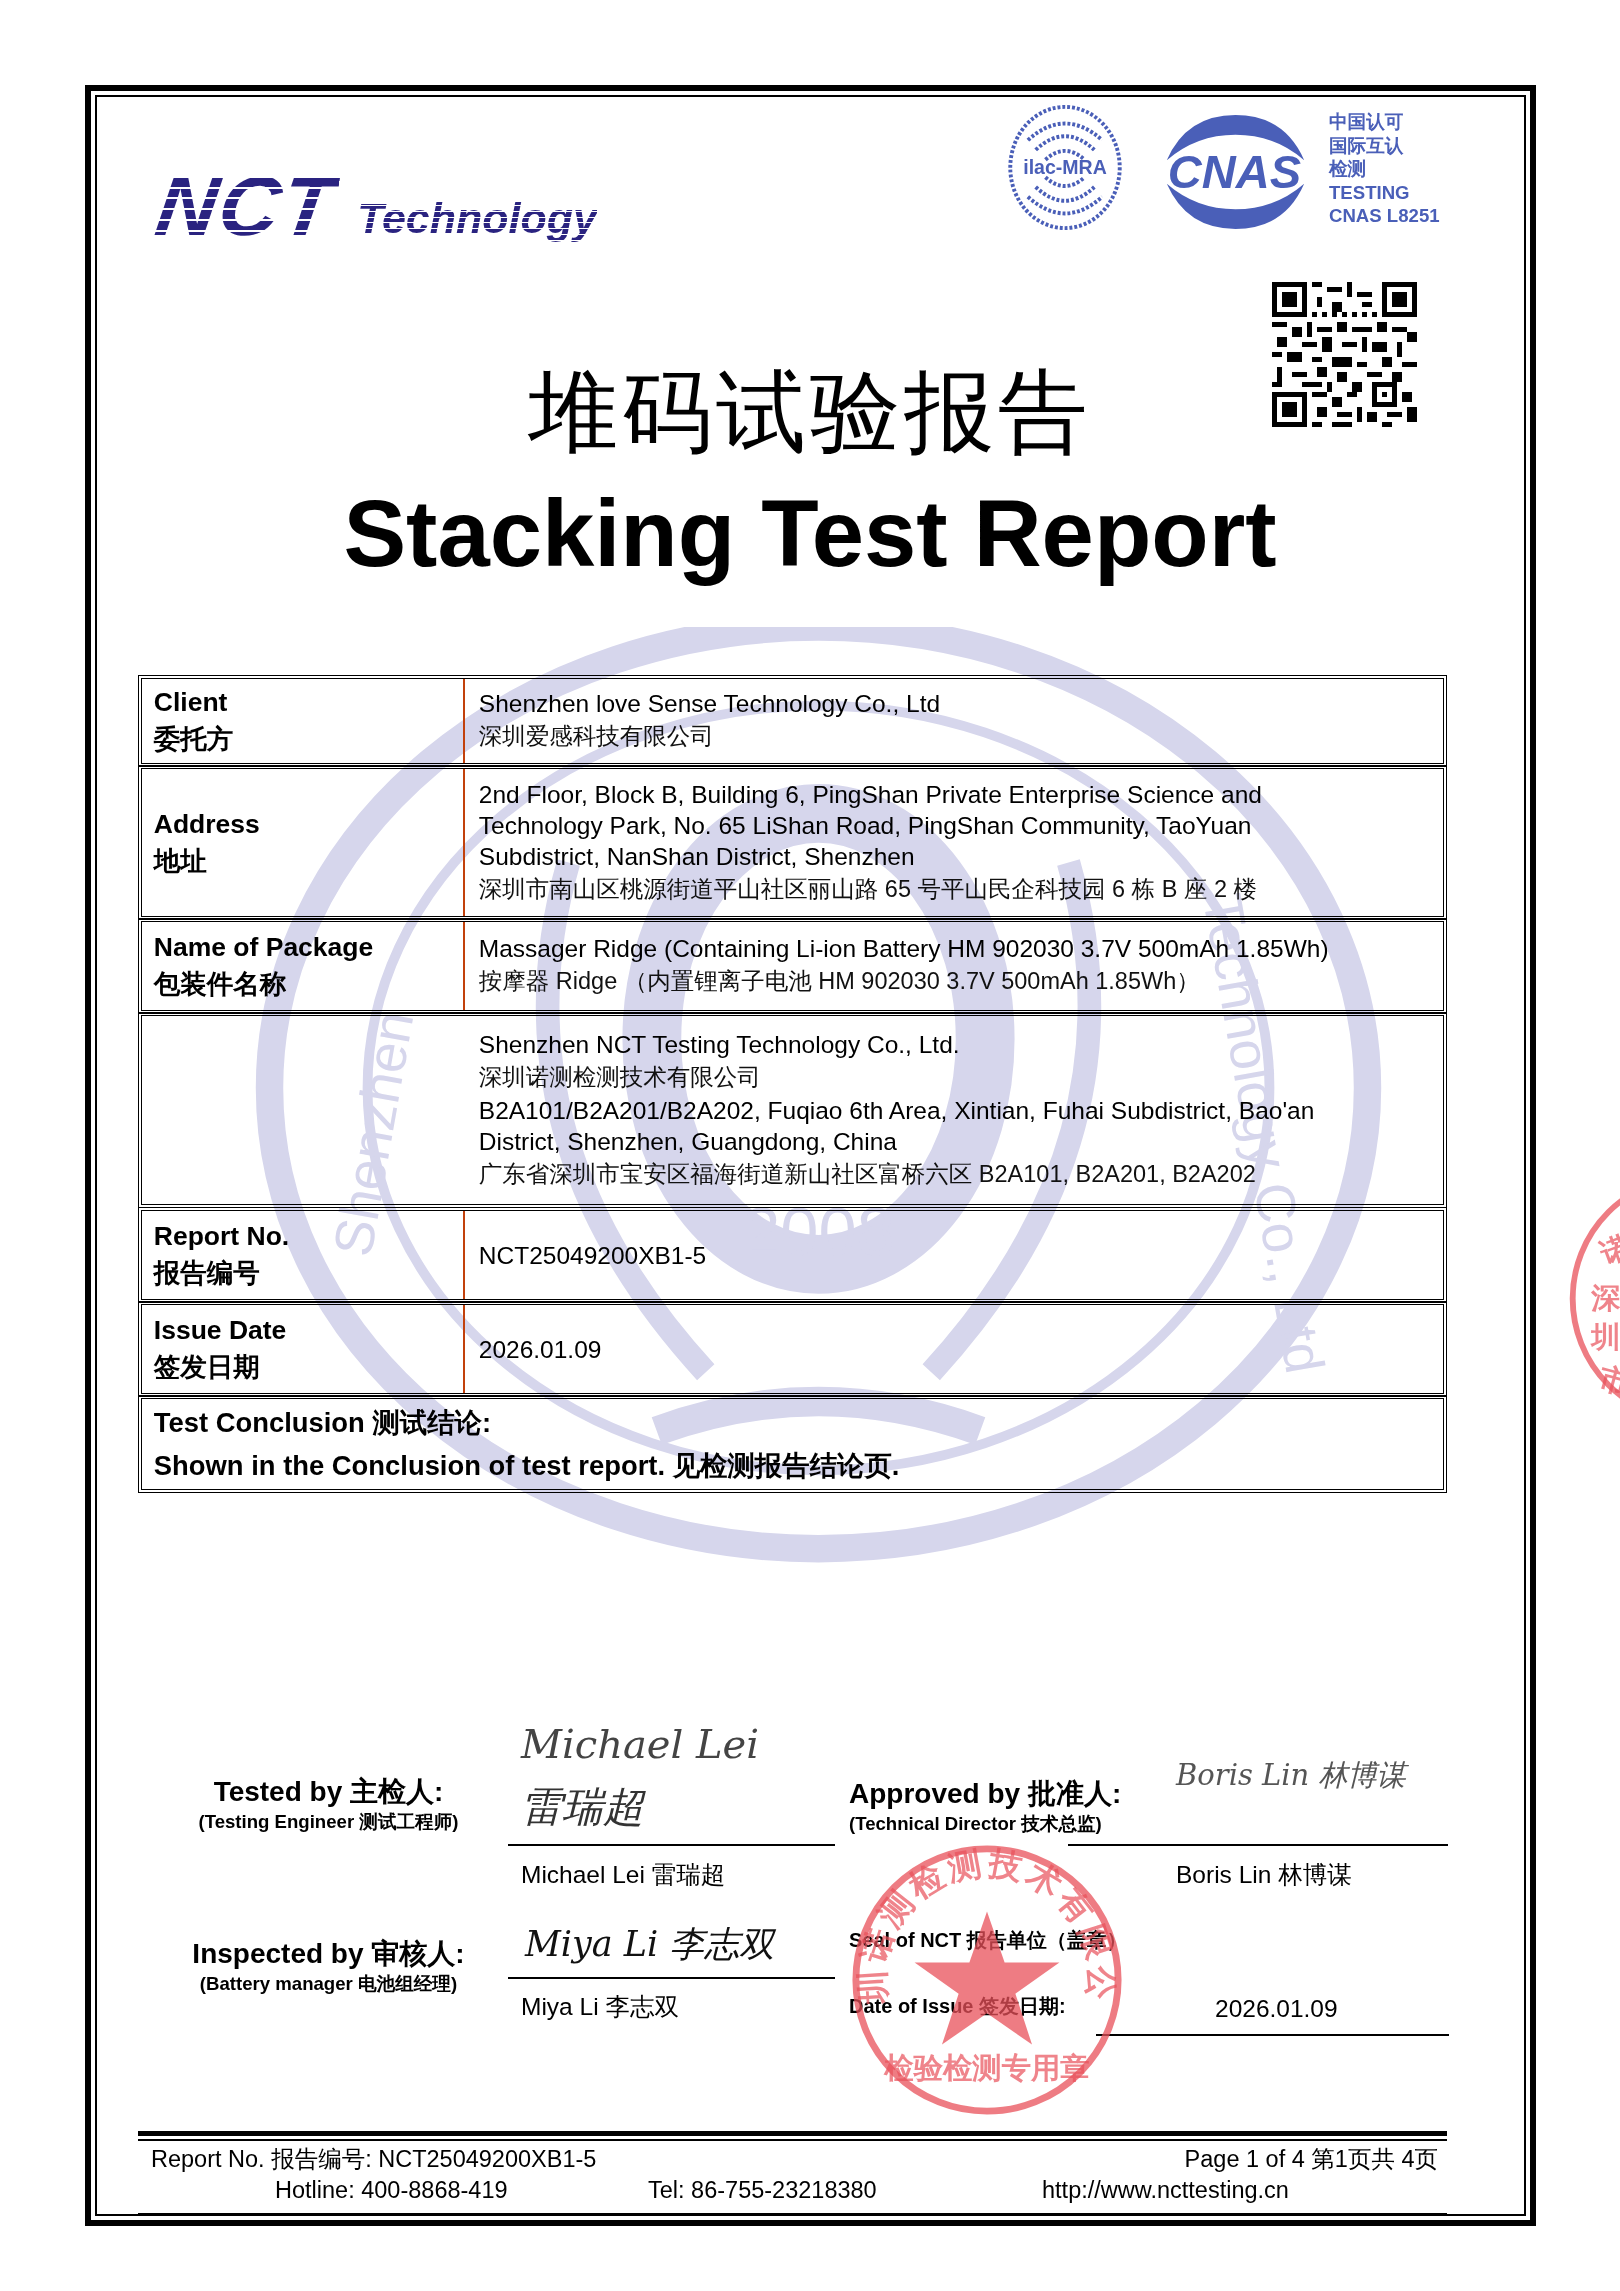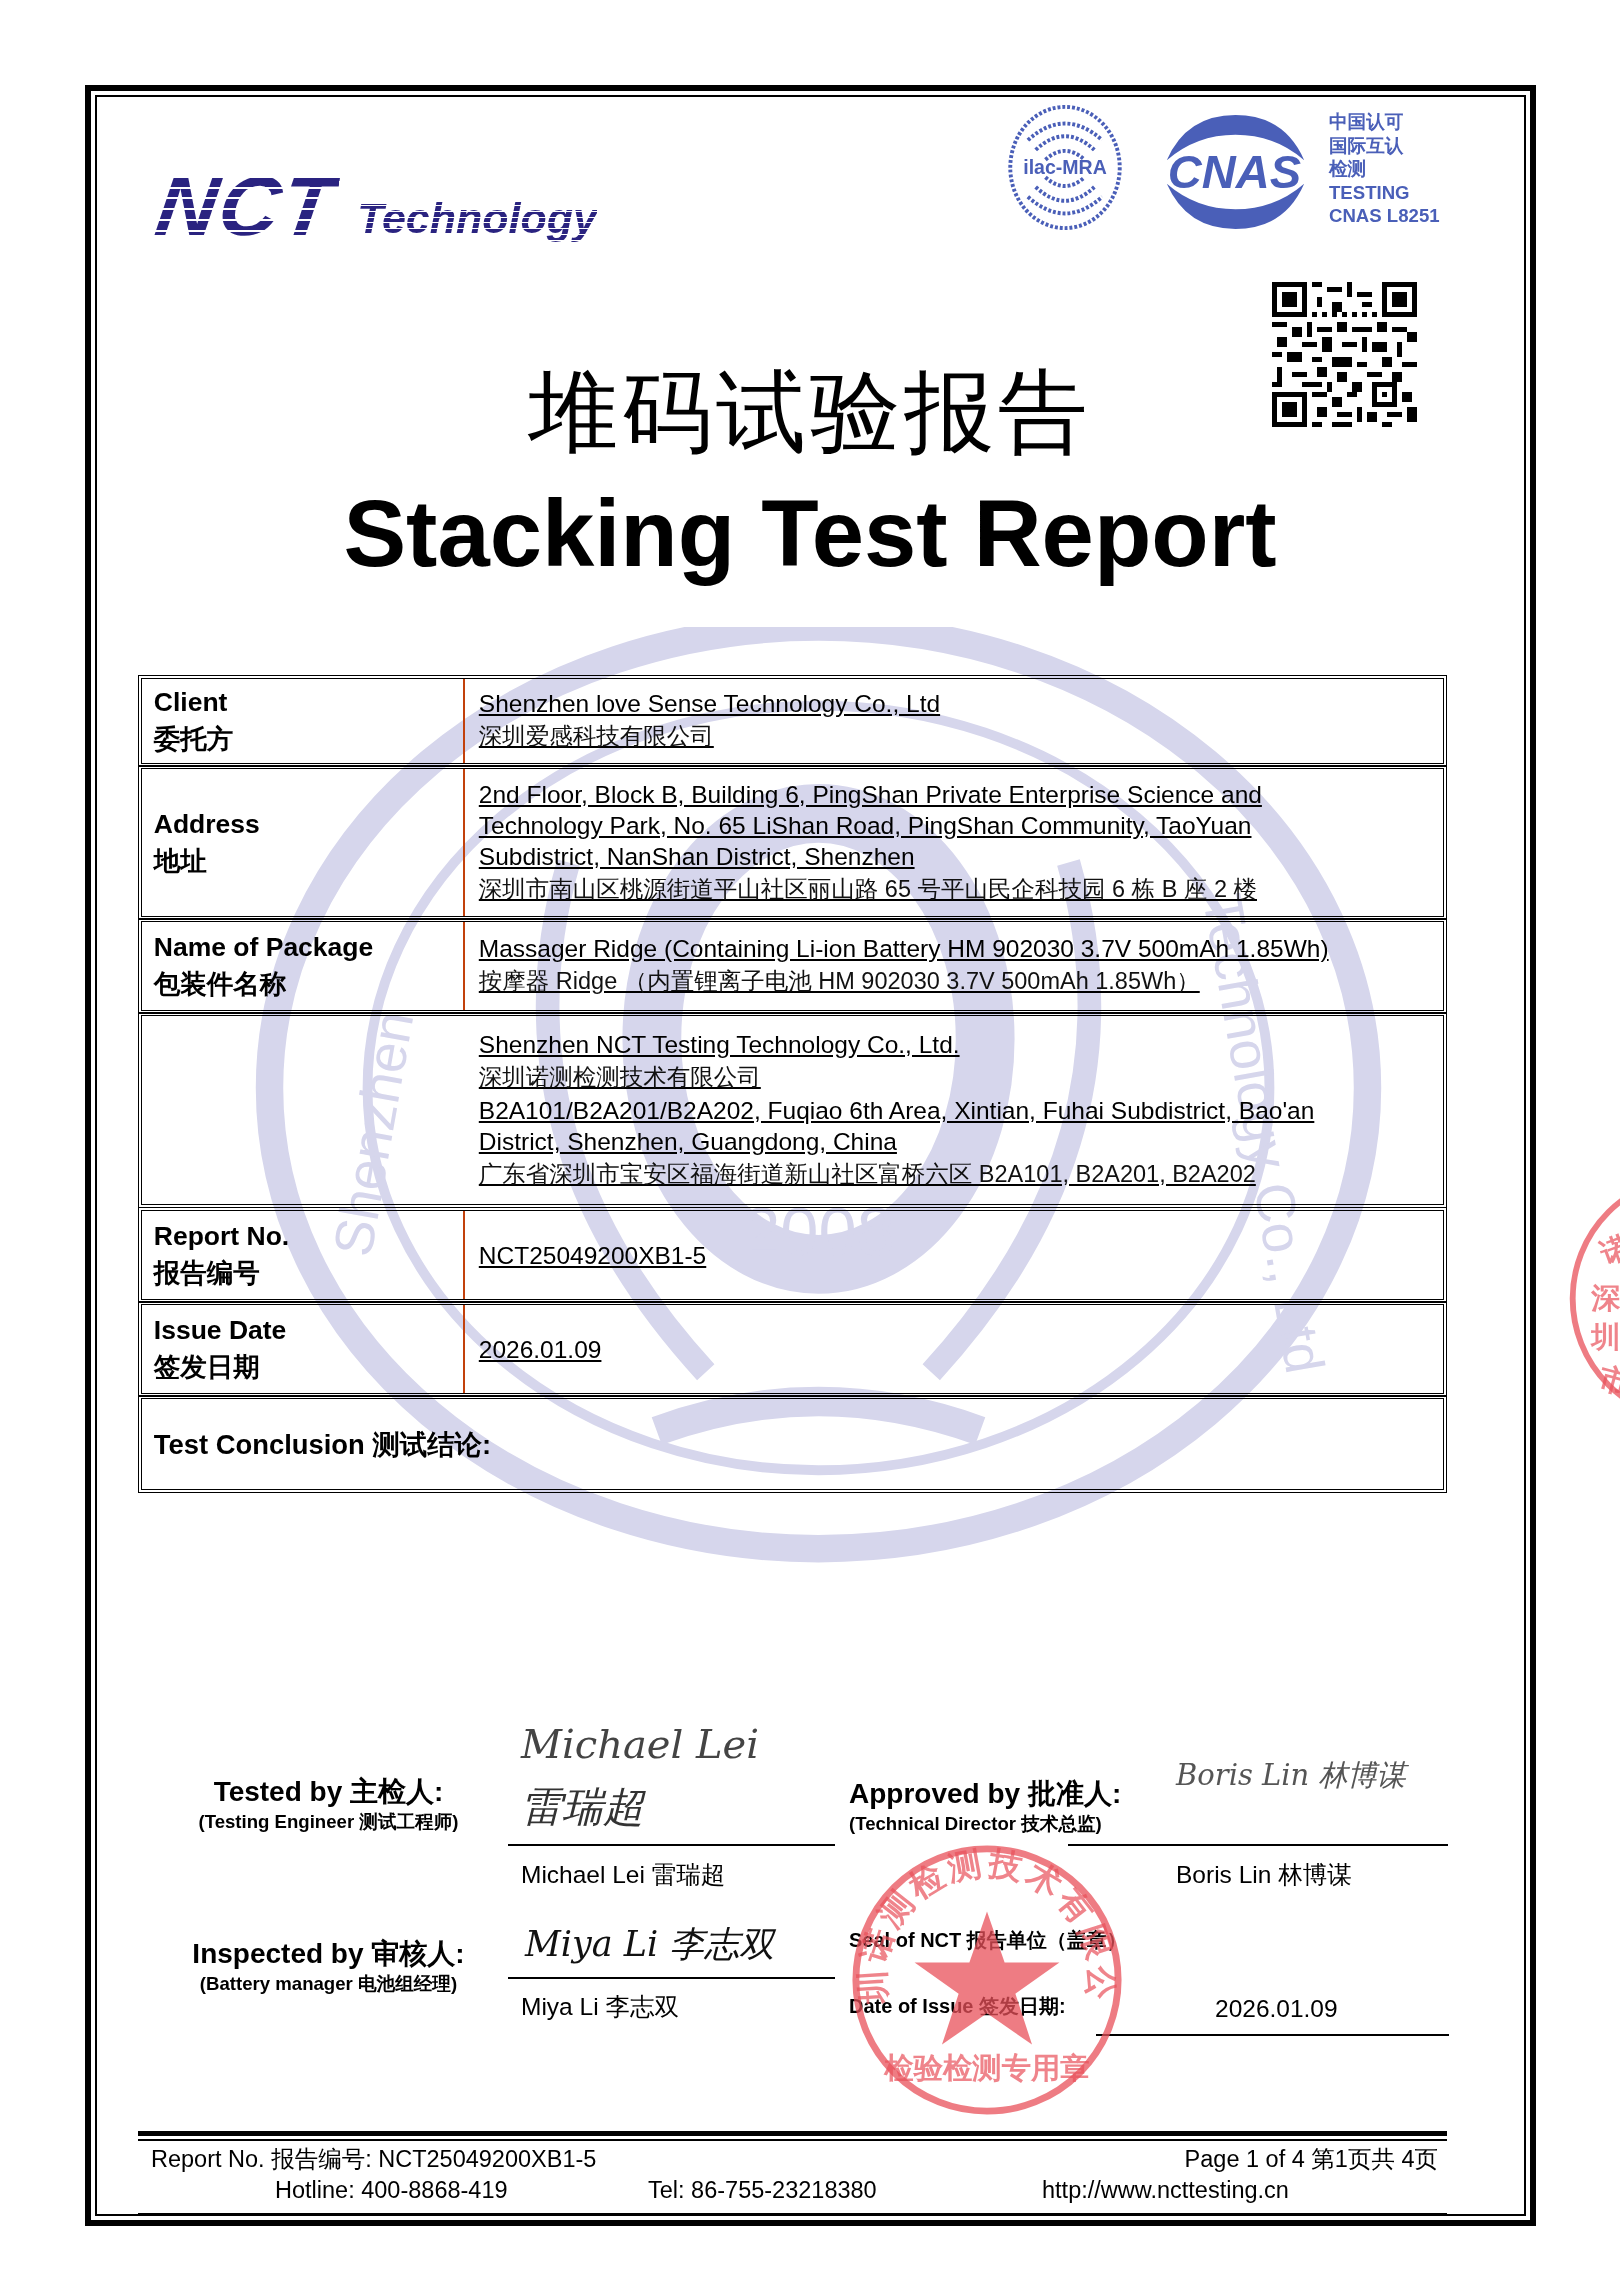--- a/index.html
+++ b/index.html
@@ -27,21 +27,21 @@
     .cnas-text { position: absolute; left: 1329px; top: 110px; font-weight: bold; font-size: 18.6px; line-height: 23.5px; color: #4a5fb8; }
 
     
     .qr { position: absolute; left: 1272px; top: 282px; width: 145px; height: 145px; }
 
     
     .title-cn { position: absolute; left: 0; width: 1620px; top: 358px; text-align: center; font-family: "DejaVu Serif", serif; font-size: 90px; line-height: 108px; letter-spacing: 3.9px; }
     .title-en { position: absolute; left: 0; width: 1620px; top: 480px; text-align: center; font-weight: bold; font-size: 94px; line-height: 108px; }
     .row { position: absolute; left: 138px; width: 1309px; border: 3.9px solid #000; border-style: double; border-width: 4.9px; }
     .row .lbl { position: absolute; left: 0; top: 0; bottom: 0; width: 323px; border-right: 2px solid #c2410c; padding: 0 11.8px; display: flex; flex-direction: column; justify-content: center; }
-    .row .val { position: absolute; left: 325px; right: 0; top: 0; bottom: 0; padding: 0 11.8px; display: flex; flex-direction: column; justify-content: center; text-decoration: underline; }
+    .row .val { position: absolute; left: 325px; right: 0; top: 0; bottom: 0; padding: 0 11.8px; display: flex; flex-direction: column; justify-content: center; }
     .lbl-en { font-weight: bold; font-size: 26.5px; line-height: 37px; }
     .lbl-cn { font-weight: bold; font-size: 26.5px; line-height: 37px; }
     .val-line { font-size: 24.5px; line-height: 31px; }
     .val-cn { font-size: 23.5px; line-height: 35px; color: #111; }
     .row.full { padding: 0 11.8px; display: flex; flex-direction: column; justify-content: center; }
     .full-line { font-weight: bold; font-size: 27.4px; line-height: 43px; }
 
     
     .sig-label { position: absolute; text-align: center; }
     .sig-label .main { font-weight: bold; font-size: 28px; line-height: 35px; }
@@ -263,20 +263,21 @@
     <div class="lbl-en">Issue Date</div>
     <div class="lbl-cn">签发日期</div>
   </div>
   <div class="val">
     <div class="val-line">2026.01.09</div>
   </div>
 </div>
 
 <div class="row full" style="top:1395px; height:98px;">
   <div class="full-line">Test Conclusion 测试结论:</div>
+  <div class="full-line">Shown in the Conclusion of test report. 见检测报告结论页.</div>
 </div>
 
 <div class="sig-label" style="left:167px; top:1774px; width:323px;">
   <div class="main">Tested by 主检人:</div>
   <div class="sub">(Testing Engineer 测试工程师)</div>
 </div>
 <div class="handwriting" style="left:521px; top:1721px; font-size:40px;">Michael Lei</div>
 <div class="handwriting" style="left:521px; top:1780px; font-size:41px; color:#333;">雷瑞超</div>
 <div class="sig-line" style="left:508px; top:1844px; width:327px;"></div>
 <div class="sig-name" style="left:521px; top:1860px;">Michael Lei 雷瑞超</div>

